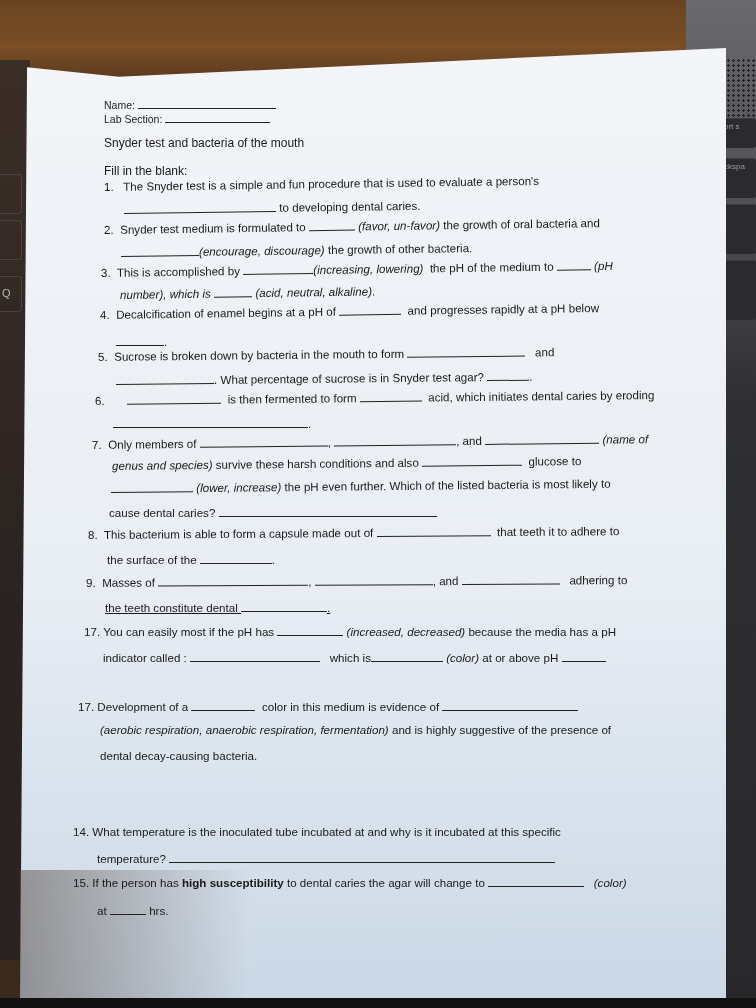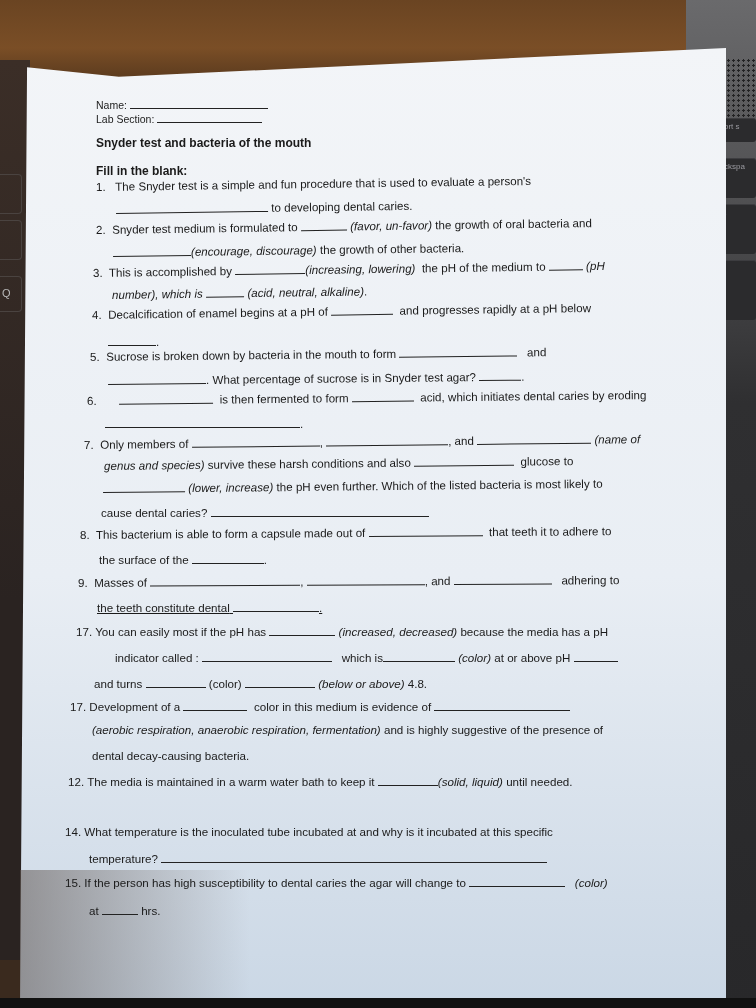--- a/index.html
+++ b/index.html
@@ -40,40 +40,40 @@
     .paper {
       position: absolute; left: 20px; top: 48px; width: 706px; height: 960px;
       background: linear-gradient(180deg, #f3f5f8 0%, #e9eef4 55%, #cad7e5 100%);
       clip-path: polygon(1% 2%, 14% 3%, 100% 0%, 100% 100%, 0% 100%);
     }
     .paper-shade {
       position: absolute; left: 20px; top: 870px; width: 230px; height: 138px;
       background: linear-gradient(90deg, rgba(95,85,80,.55), rgba(95,85,80,0));
     }
     .content {
-      position: absolute; left: 4px; top: 0; width: 640px; height: 1008px;
+      position: absolute; left: 12px; top: 0; width: 640px; height: 1008px;
       color: #1a1a1a; font-size: 11.6px;
     }
     .line { position: absolute; white-space: nowrap; }
     .blank {
       display: inline-block; border-bottom: 1px solid #222; height: 11px; vertical-align: baseline;
     }
     .ital { font-style: italic; }
-    .bold { font-weight: normal; }
-    .head { font-weight: bold; font-size: 12px; }
+    .bold { font-weight: bold; }
+    .head { font-weight: normal; font-size: 12px; }
     .hdr-field { font-size: 10.5px; color: #222; }
   </style>
 </head>
 <body>
 
 <div class="bg-top"></div>
 <div class="laptop-right">
   <div class="speaker"></div>
 </div>
-<div class="key" style="top:118px;height:24px;"><span>prt s</span></div>
+<div class="key" style="top:118px;height:30px;"><span>prt s</span></div>
 <div class="key" style="top:158px;height:40px;"><span>ckspa</span></div>
 <div class="key" style="top:204px;height:50px;"><span>\</span></div>
 <div class="key" style="top:260px;height:60px;"></div>
 
 <div class="laptop-left"></div>
 <div class="key-left" style="top:174px;height:40px;"></div>
 <div class="key-left" style="top:220px;height:40px;"></div>
 <div class="key-left" style="top:276px;height:36px;padding:10px 0 0 2px;"><span>Q</span></div>
 
 <div class="paper"></div>
@@ -208,58 +208,44 @@
     <span class="blank" style="width:86px;"></span><span>.</span>
   </div>
 
   <div class="line" style="left:72px;top:624px;">
     <span>17.</span>
     <span>You can easily most if the pH has</span>
     <span class="blank" style="width:66px;"></span>
     <span class="ital">(increased, decreased)</span>
     <span>because the media has a pH</span>
   </div>
-  <div class="line" style="left:91px;top:650px;margin-left:20px;">
+  <div class="line" style="left:91px;top:650px;">
     <span>indicator called :</span>
     <span class="blank" style="width:130px;"></span>&nbsp;&nbsp;
     <span>which is</span><span class="blank" style="width:72px;"></span>
     <span class="ital">(color)</span>
     <span>at or above pH</span>
     <span class="blank" style="width:44px;"></span>
   </div>
-  <div class="line" style="left:90px;top:676px;">
-    <span>and turns</span>
-    <span class="blank" style="width:60px;"></span>
-    <span>(color)</span>
-    <span class="blank" style="width:70px;"></span>
-    <span class="ital">(below or above)</span>
-    <span>4.8.</span>
-  </div>
 
   <div class="line" style="left:66px;top:699px;">
     <span>17.</span>
     <span>Development of a</span>
     <span class="blank" style="width:64px;"></span>&nbsp;
     <span>color in this medium is evidence of</span>
     <span class="blank" style="width:136px;"></span>
   </div>
   <div class="line" style="left:88px;top:723px;">
     <span class="ital">(aerobic respiration, anaerobic respiration, fermentation)</span>
     <span>and is highly suggestive of the presence of</span>
   </div>
   <div class="line" style="left:88px;top:749px;">
     <span>dental decay-causing bacteria.</span>
   </div>
 
-  <div class="line" style="left:64px;top:774px;">
-    <span>12.</span>
-    <span>The media is maintained in a warm water bath to keep it</span>
-    <span class="blank" style="width:60px;"></span><span class="ital">(solid, liquid)</span>
-    <span>until needed.</span>
-  </div>
 
 
   <div class="line" style="left:61px;top:825px;text-align:center;">
     <span>14.</span>
     <span>What temperature is the inoculated tube incubated at and why is it incubated at this specific</span>
   </div>
   <div class="line" style="left:85px;top:851px;">
     <span>temperature?</span>
     <span class="blank" style="width:386px;"></span>
   </div>

